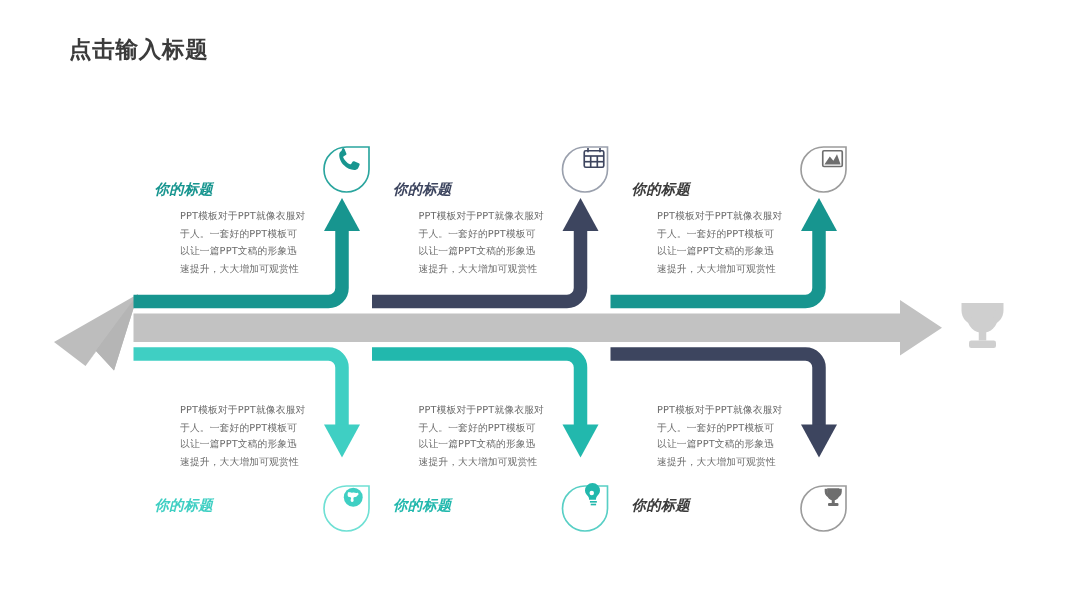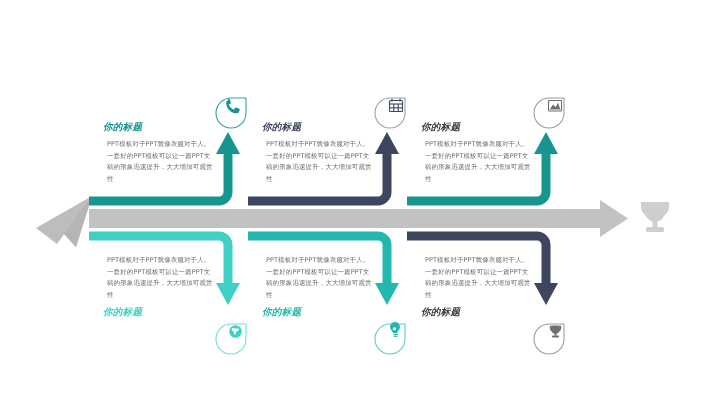--- a/index.html
+++ b/index.html
@@ -49,40 +49,41 @@
     font-weight: bold;
     margin: 0;
     line-height: 14px;
     letter-spacing: 0.3px;
     font-style: italic;
   }
   .block .body {
     font-size: 6.5px;
     color: #6b6b6b;
     line-height: 11.5px;
-    margin: 4px;
+    margin: 17px;
     letter-spacing: 0.1px;
   }
   .block.top .body { margin-top: 5px; }
   .block.bottom .heading { margin-top: 4px; }
 
   
   #block-top-1 { left: 103px; top: 120px; }
   #block-top-2 { left: 262px; top: 120px; }
   #block-top-3 { left: 421px; top: 120px; }
   
   #block-bot-1 { left: 103px; top: 251px; }
   #block-bot-2 { left: 262px; top: 251px; }
   #block-bot-3 { left: 421px; top: 251px; }
 </style>
 </head>
 <body>
 
 <div id="slide">
 
+  <div id="page-title">点击输入标题</div>
 
   <svg id="graphics" viewBox="0 0 721 405" width="721" height="405" xmlns="http://www.w3.org/2000/svg">
 
     <g>
       <path d="M36 228 L92 196 L76 247 L64 234 L57 244 Z" fill="#bdbdbd"></path>
       <path d="M64 234 L92 196 L57 244 Z" fill="#a9a9a9"></path>
       <path d="M64 234 L92 196 L76 247 Z" fill="#b5b5b5"></path>
     </g>
 
     <g>

